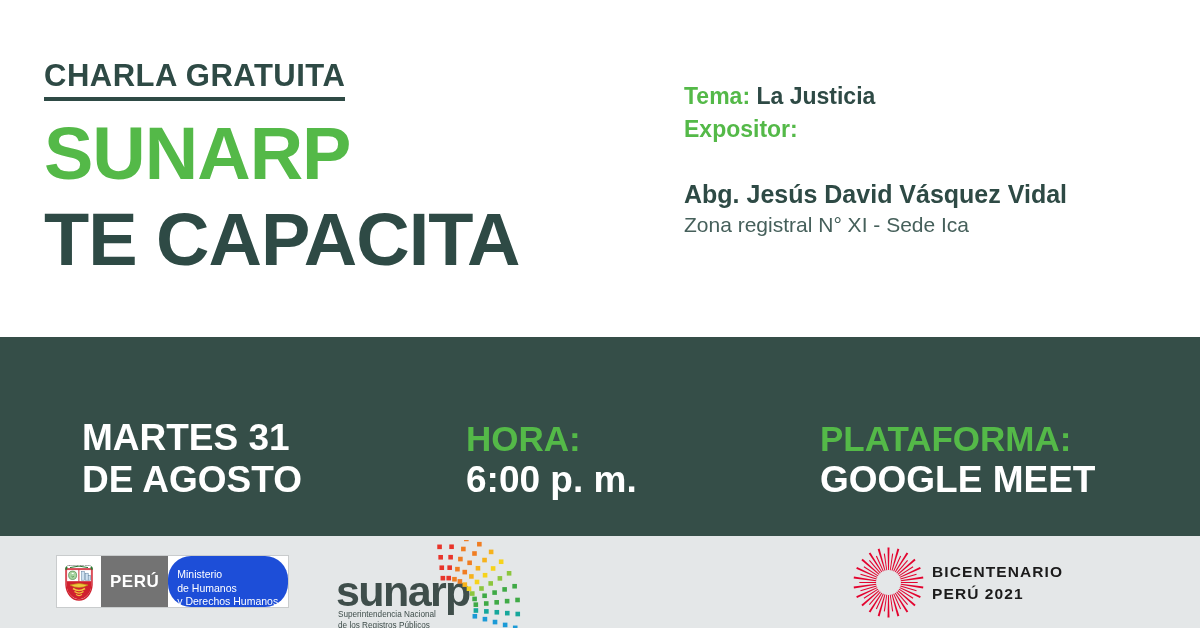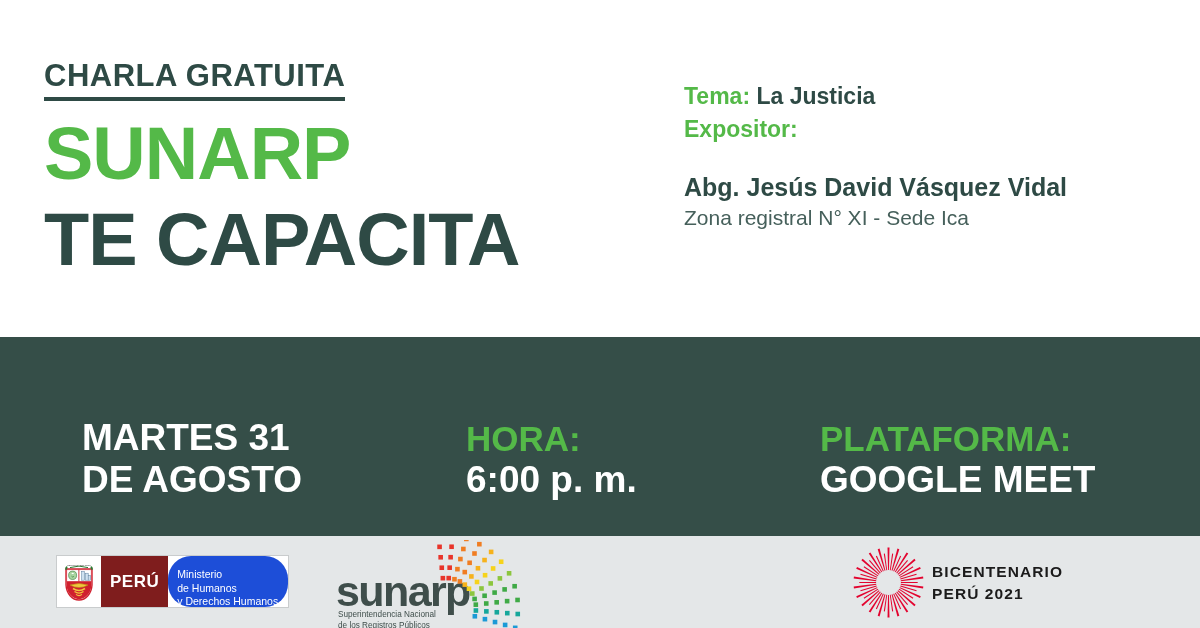--- a/index.html
+++ b/index.html
@@ -66,21 +66,21 @@
     font-size:23px;
     line-height:1.42;
     color:#2e4a45;
     font-weight:bold;
     white-space:nowrap;
   }
   .lbl-green { color:#54b948; font-weight:bold; }
   .val-dark  { color:#2e4a45; font-weight:bold; }
 
   .speaker-block {
-    position:absolute; left:684px; top:172px;
+    position:absolute; left:684px; top:179px;
     width:480px;
   }
   .speaker-name {
     font-size:25px;
     font-weight:bold;
     color:#2e4a45;
     line-height:1.25;
     white-space:nowrap;
   }
   .speaker-org {
@@ -140,21 +140,21 @@
     display:flex;
     border:1px solid #c9cccd;
     background:#fff;
   }
   .minjus-shield {
     width:44px; height:100%;
     background:#ffffff;
     display:flex; align-items:center; justify-content:center;
   }
   .minjus-peru {
-    background:#7f1d1d;
+    background:#737373;
     color:#ffffff;
     font-size:17px;
     font-weight:bold;
     letter-spacing:0.5px;
     display:flex; align-items:center; justify-content:center;
     padding:0 9px;
   }
   .minjus-text {
     background:#1d4ed8;
     color:#ffffff;

